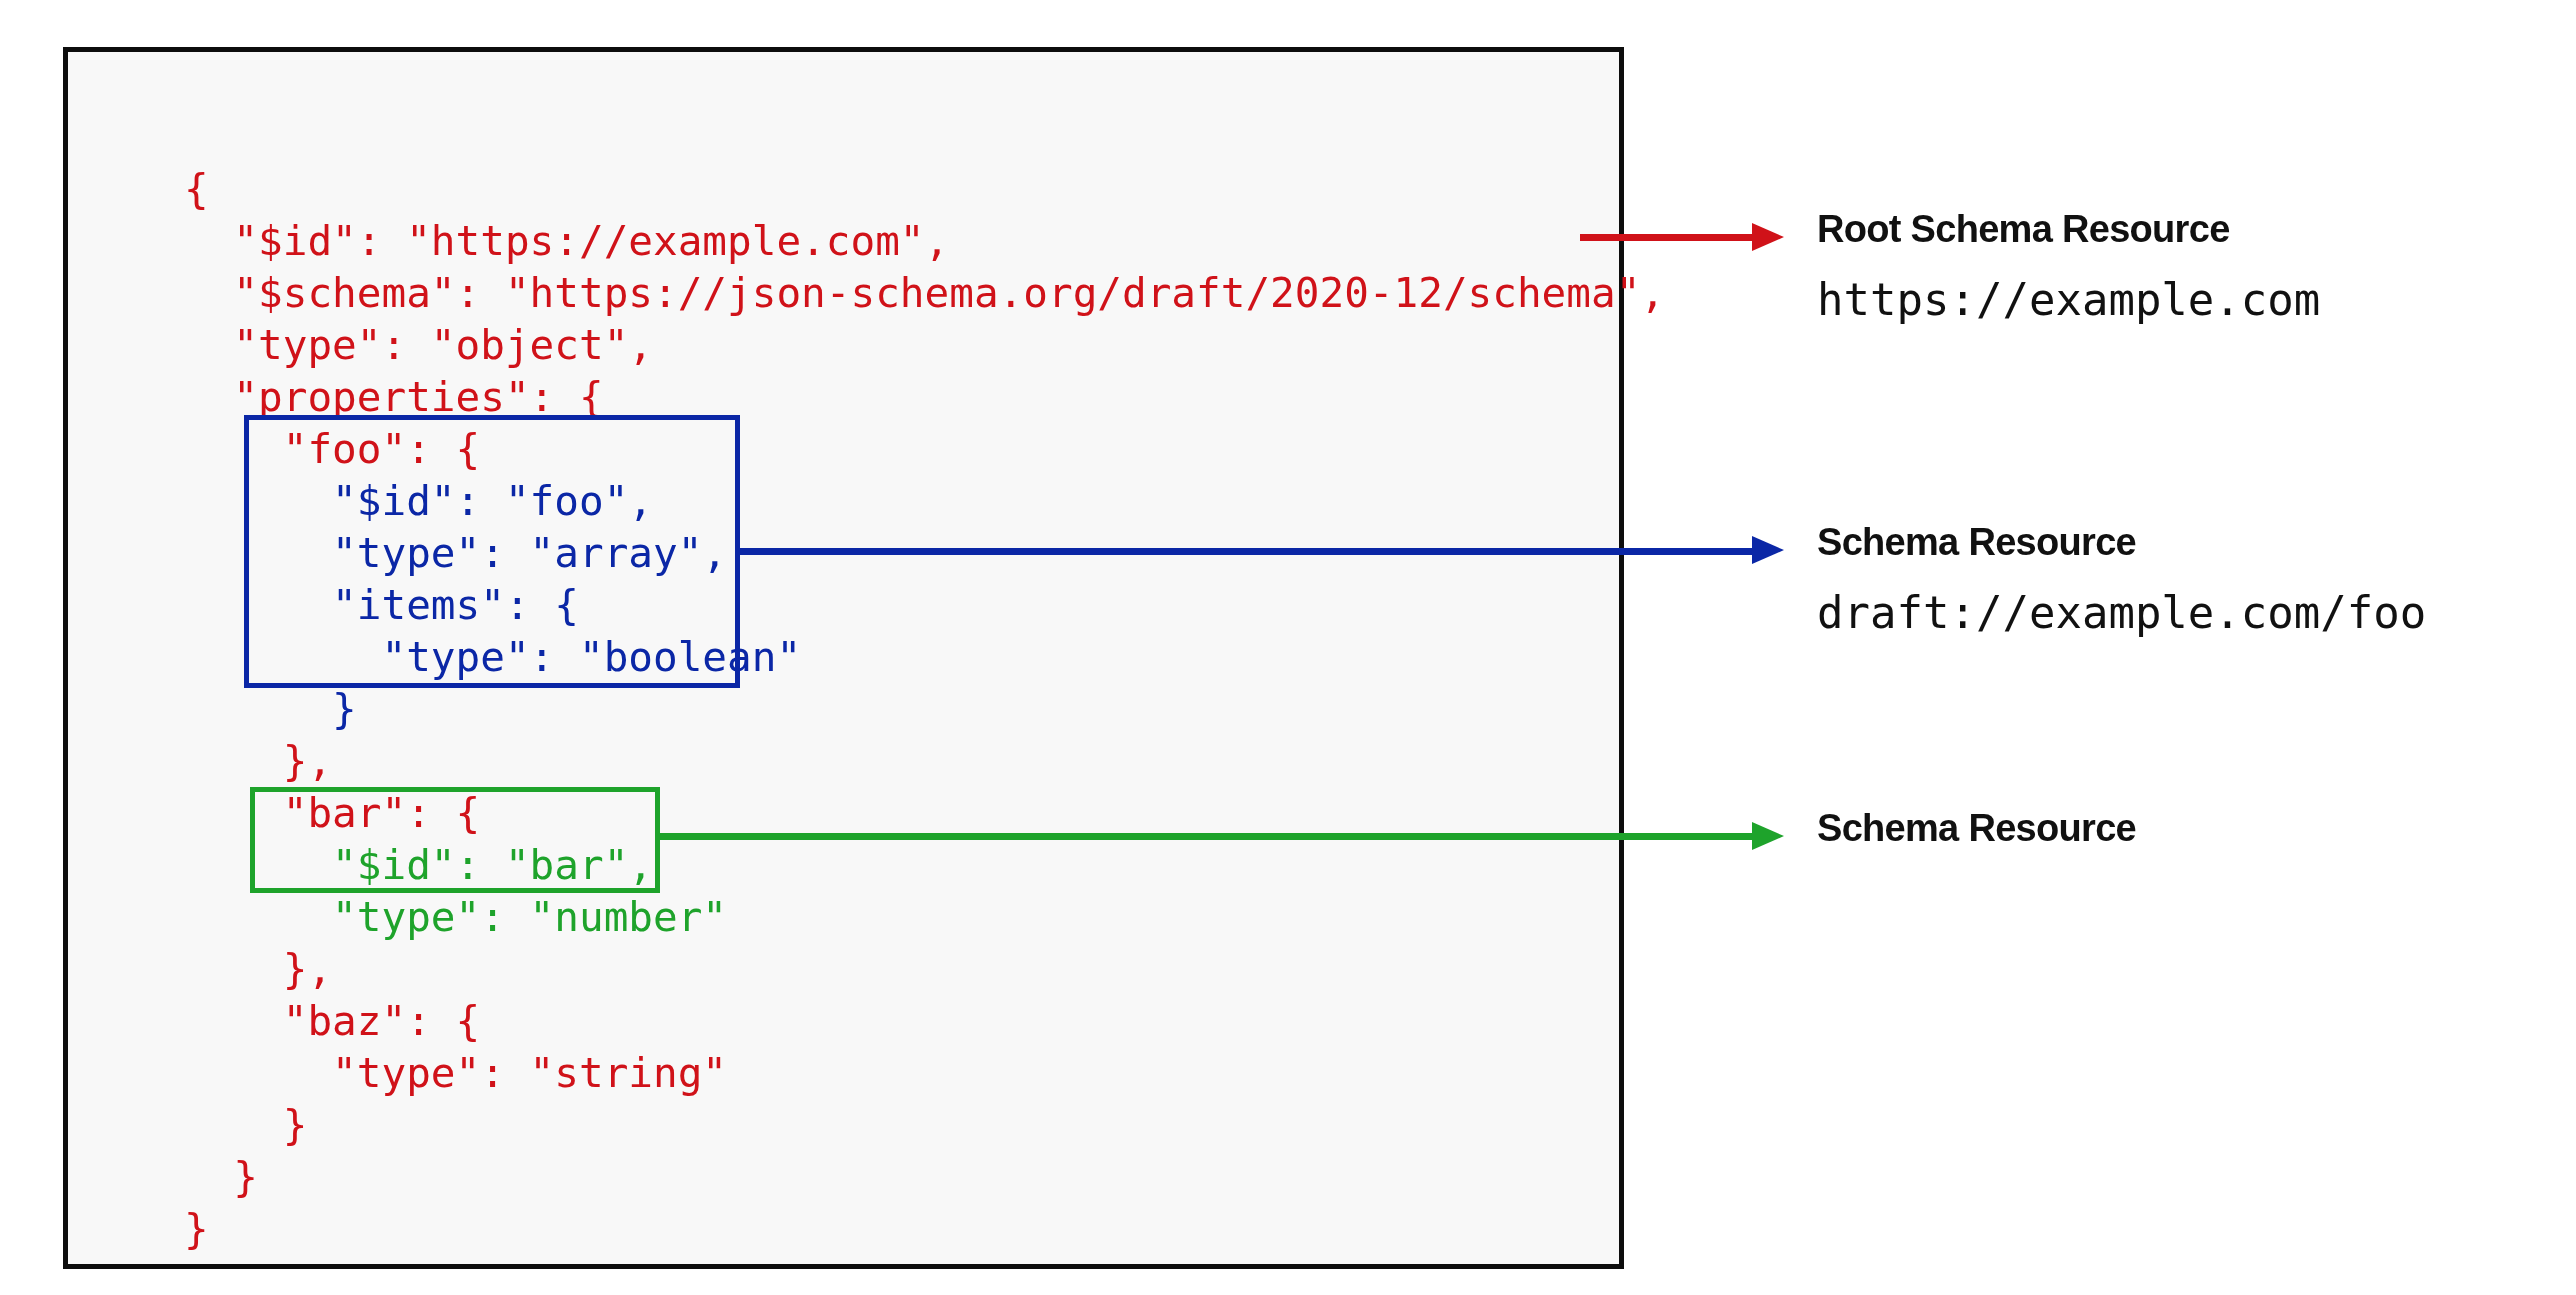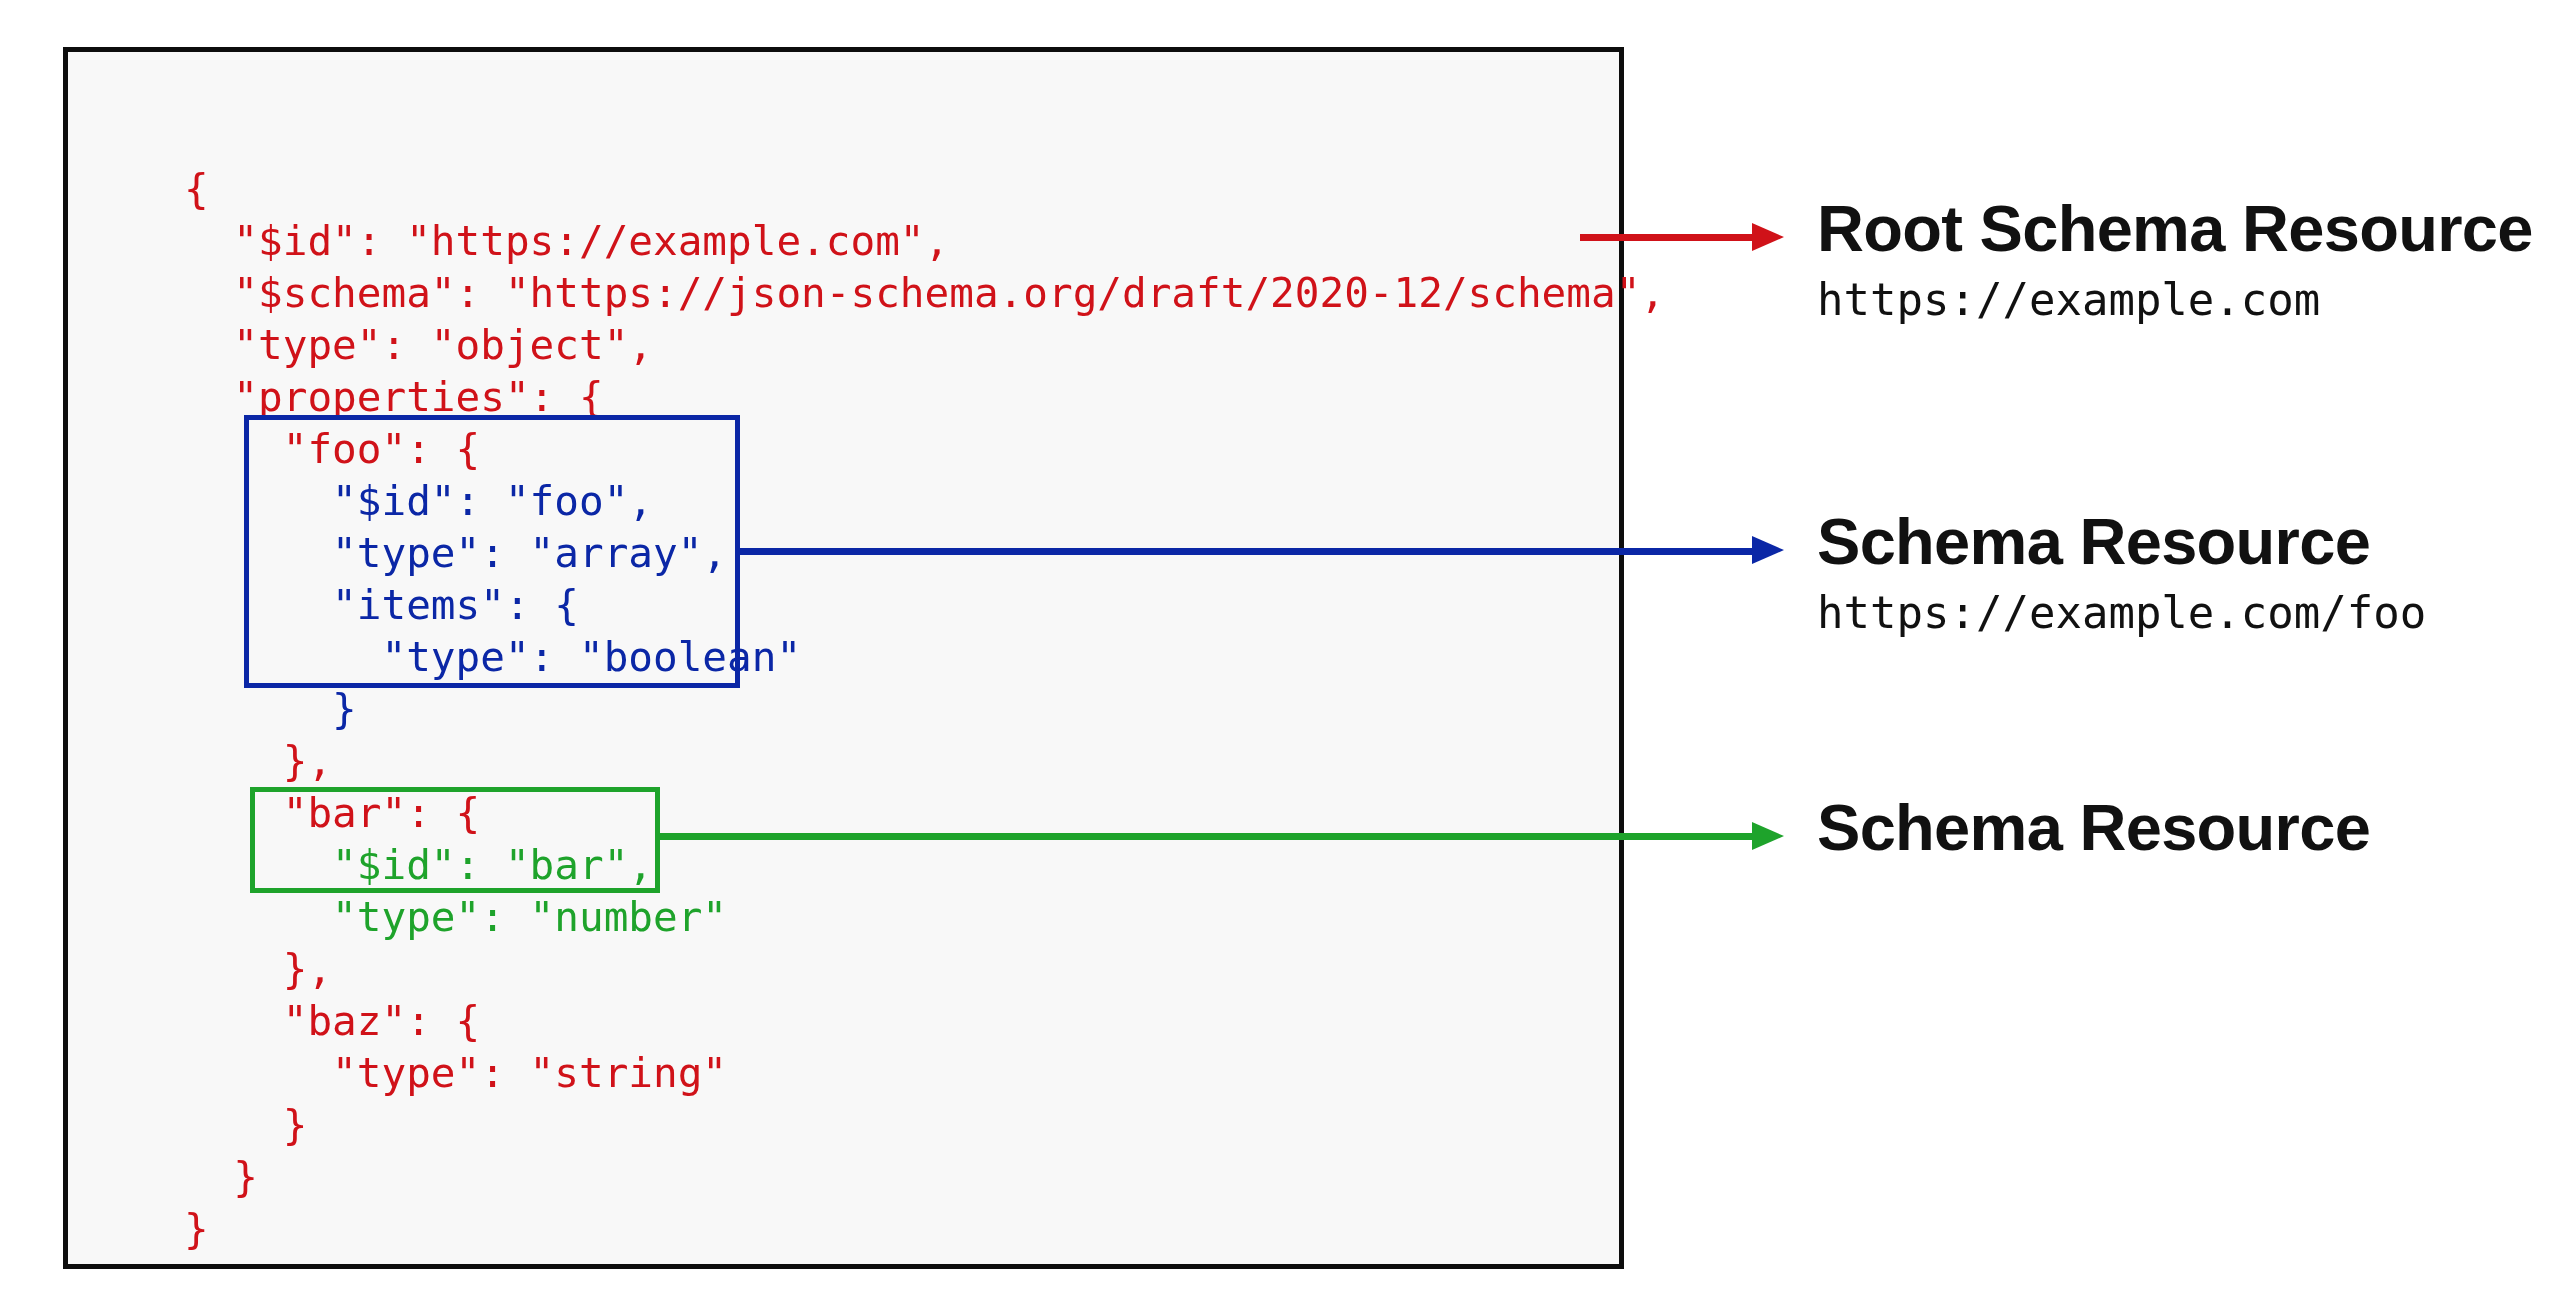--- a/index.html
+++ b/index.html
@@ -34,21 +34,21 @@
   .arrow-head{position:absolute; width:0; height:0; border-top:14.4px solid transparent; border-bottom:14.4px solid transparent;}
   .arrow-head.red-head{left:1752px; top:223px; border-left:32px solid var(--red);}
   .arrow-head.blue-head{left:1752px; top:536px; border-left:32px solid var(--blue);}
   .arrow-head.green-head{left:1752px; top:822px; border-left:32px solid var(--green);}
   .label-group{position:absolute; left:1817px;}
   .label-group.g1{top:200px;}
   .label-group.g2{top:513px;}
   .label-group.g3{top:799px;}
   .label-title{
     font-family:"Liberation Sans", sans-serif; font-weight:bold;
-    font-size:65px; line-height:58px; color:var(--ink); letter-spacing:-0.7px;
+    font-size:38px; line-height:58px; color:var(--ink); letter-spacing:-0.7px;
     white-space:nowrap;
   }
   .label-url{
     font-family:"DejaVu Sans Mono", monospace;
     font-size:44px; line-height:44px; color:var(--ink); margin-top:20px;
     white-space:nowrap;
   }
 </style>
 </head>
 <body>
@@ -71,21 +71,21 @@
   <div class="connector green-line"></div>
   <div class="arrow-head green-head"></div>
 
   <div class="label-group g1">
     <div class="label-title">Root Schema Resource</div>
     <div class="label-url">https://example.com</div>
   </div>
 
   <div class="label-group g2">
     <div class="label-title">Schema Resource</div>
-    <div class="label-url">https://example.com/foo</div>
+    <div class="label-url">draft://example.com/foo</div>
   </div>
 
   <div class="label-group g3">
     <div class="label-title">Schema Resource</div>
   </div>
 
 </div>
 
 
 </body></html>

